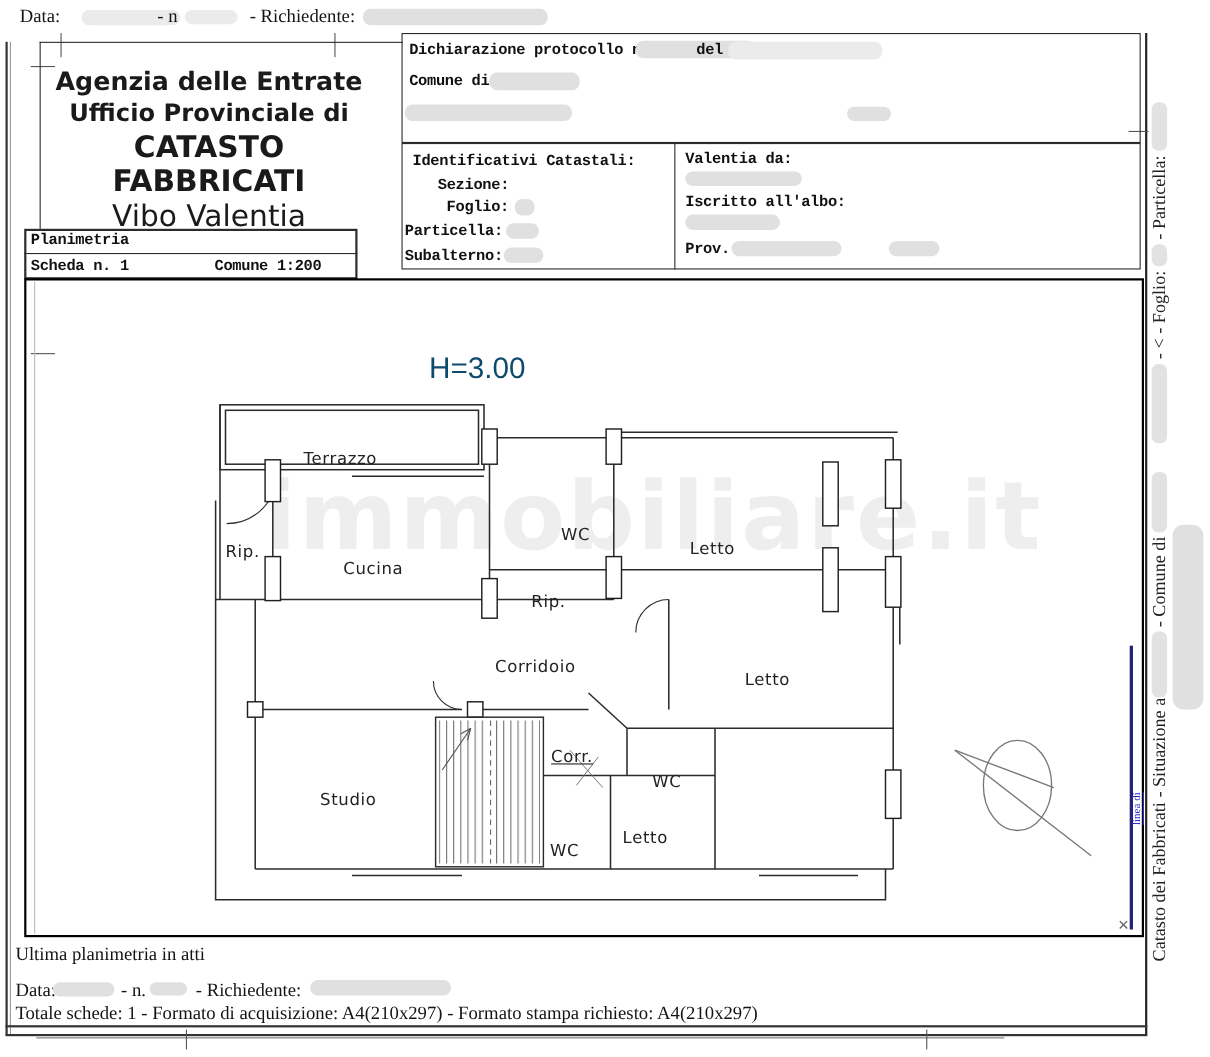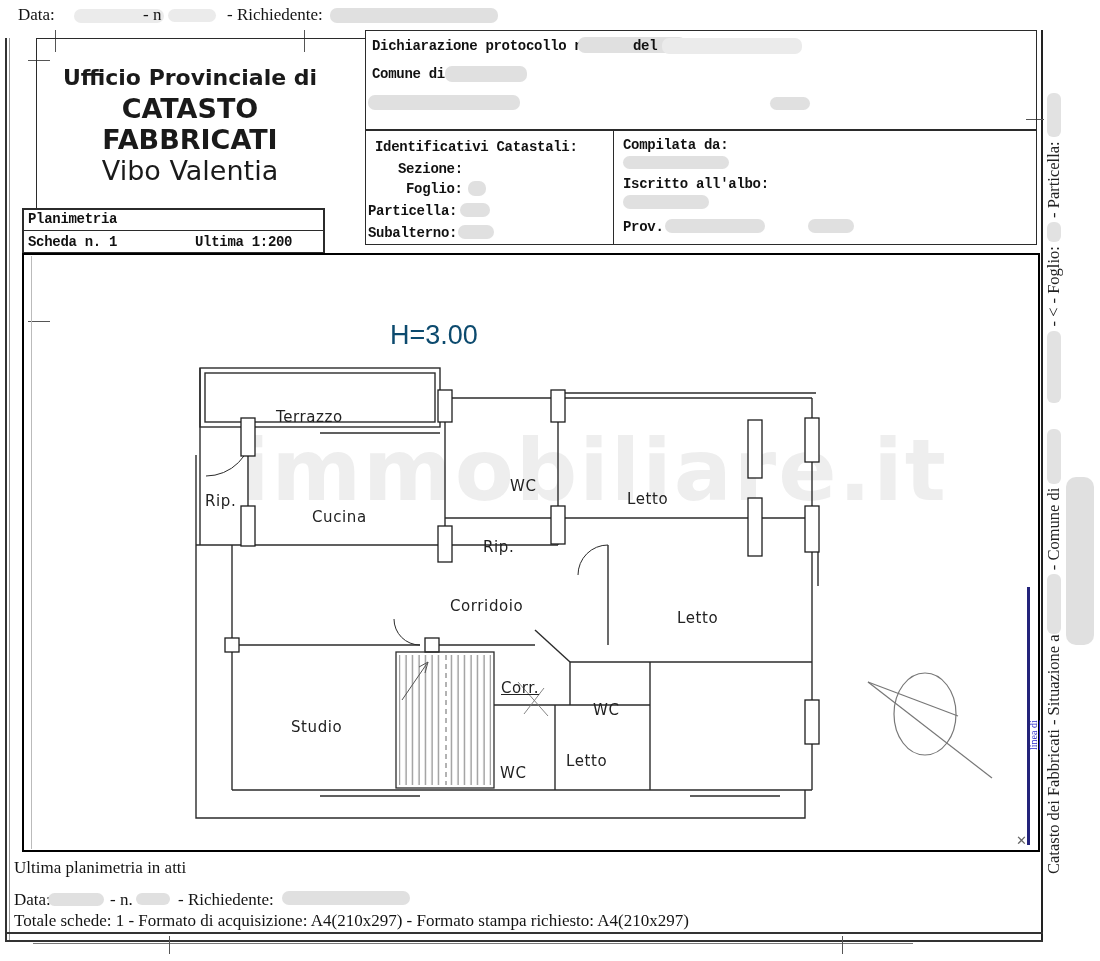--- a/index.html
+++ b/index.html
@@ -44,30 +44,31 @@
   <div class="tick" style="left:304px;top:30px;width:1px;height:22px;"></div>
   <div class="tick" style="left:28px;top:60px;width:22px;height:1px;"></div>
   <div class="tick" style="left:28px;top:321px;width:22px;height:1px;"></div>
   <div class="tick" style="left:1026px;top:119px;width:18px;height:1px;"></div>
   <div class="tick" style="left:169px;top:936px;width:1px;height:18px;"></div>
   <div class="tick" style="left:842px;top:936px;width:1px;height:18px;"></div>
 
   <div class="abs" style="left:36px;top:38px;width:330px;height:1.4px;background:#2b2b2b;"></div>
   <div class="abs" style="left:36px;top:38px;width:1.4px;height:170px;background:#2b2b2b;"></div>
   <div class="abs agency" style="left:40px;top:62px;width:300px;">
+    <div style="font-size:23px;font-weight:700;">Agenzia delle Entrate</div>
     <div style="font-size:22px;font-weight:700;margin-top:3px;">Ufficio Provinciale di</div>
     <div style="font-size:27px;font-weight:700;margin-top:3px;">CATASTO FABBRICATI</div>
     <div style="font-size:27px;margin-top:0;">Vibo Valentia</div>
   </div>
 
   <div class="box" style="left:22px;top:208px;width:303px;height:46px;border-width:2px;"></div>
   <div class="abs" style="left:22px;top:230px;width:303px;height:1.4px;background:#2b2b2b;"></div>
   <span class="abs mono" style="left:28px;top:211px;">Planimetria</span>
   <span class="abs mono" style="left:28px;top:234px;">Scheda n. 1</span>
-  <span class="abs mono" style="left:195px;top:234px;">Ultima 1:200</span>
+  <span class="abs mono" style="left:195px;top:234px;">Comune 1:200</span>
 
   <div class="box" style="left:365px;top:30px;width:672px;height:100px;"></div>
   <span class="abs mono" style="left:372px;top:38px;">Dichiarazione protocollo n.</span>
   <div class="pill" style="left:578px;top:37px;width:108px;height:16px;"></div>
   <span class="abs mono" style="left:633px;top:38px;">del</span>
   <div class="pill faint" style="left:662px;top:38px;width:140px;height:16px;"></div>
   <span class="abs mono" style="left:372px;top:66px;">Comune di</span>
   <div class="pill" style="left:445px;top:66px;width:82px;height:16px;"></div>
   <div class="pill" style="left:368px;top:95px;width:152px;height:15px;"></div>
   <div class="pill" style="left:770px;top:97px;width:40px;height:13px;"></div>
@@ -75,21 +76,21 @@
   <div class="box" style="left:365px;top:130px;width:672px;height:115px;"></div>
   <div class="abs" style="left:613px;top:130px;width:1.4px;height:115px;background:#2b2b2b;"></div>
   <span class="abs mono" style="left:375px;top:139px;">Identificativi Catastali:</span>
   <span class="abs mono" style="left:398px;top:161px;">Sezione:</span>
   <span class="abs mono" style="left:406px;top:181px;">Foglio:</span>
   <div class="pill" style="left:468px;top:181px;width:18px;height:15px;"></div>
   <span class="abs mono" style="left:368px;top:203px;">Particella:</span>
   <div class="pill" style="left:460px;top:203px;width:30px;height:14px;"></div>
   <span class="abs mono" style="left:368px;top:225px;">Subalterno:</span>
   <div class="pill" style="left:458px;top:225px;width:36px;height:14px;"></div>
-  <span class="abs mono" style="left:623px;top:137px;">Compilata da:</span>
+  <span class="abs mono" style="left:623px;top:137px;">Valentia da:</span>
   <div class="pill" style="left:623px;top:156px;width:106px;height:13px;"></div>
   <span class="abs mono" style="left:623px;top:176px;">Iscritto all'albo:</span>
   <div class="pill" style="left:623px;top:195px;width:86px;height:14px;"></div>
   <span class="abs mono" style="left:623px;top:219px;">Prov.</span>
   <div class="pill" style="left:665px;top:219px;width:100px;height:14px;"></div>
   <div class="pill" style="left:808px;top:219px;width:46px;height:14px;"></div>
 
   <div class="abs" style="left:22px;top:253px;width:1018px;height:599px;border:2.5px solid #000;box-sizing:border-box;"></div>
   <div class="abs" style="left:31px;top:256px;width:1px;height:593px;background:#bbb;"></div>
 

